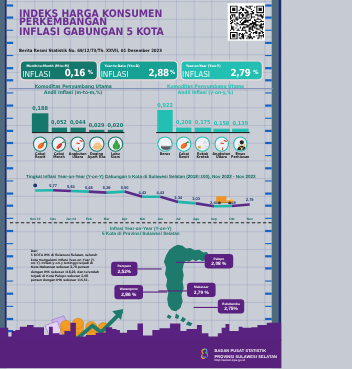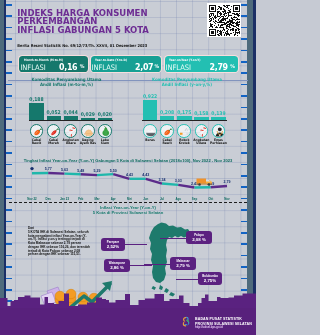--- a/index.html
+++ b/index.html
@@ -149,21 +149,21 @@
     </div>
     <div class="stat" style="left:19.4px;width:68.8px;background:#15786c;">
       <div class="per">Month-to-Month (M-to-M)</div>
       <div class="lab">INFLASI</div>
       <div class="val" style="right:10.9px;">0,16</div>
       <div class="unt" style="right:3.8px;">%</div>
     </div>
     <div class="stat" style="left:90.5px;width:70.8px;background:#17a094;">
       <div class="per">Year-to-Date (Y-to-D)</div>
       <div class="lab">INFLASI</div>
-      <div class="val" style="right:8px;">2,07</div>
+      <div class="val" style="right:8px;">2,88</div>
       <div class="unt" style="right:2px;">%</div>
     </div>
     <div class="stat" style="left:164.5px;width:73.9px;background:#23bfb2;">
       <div class="per">Year-on-Year (Y-on-Y)</div>
       <div class="lab">INFLASI</div>
       <div class="val" style="right:10.6px;">2,79</div>
       <div class="unt" style="right:3.4px;">%</div>
     </div>
     <div class="hline" style="left:8px;top:80px;width:240px;"></div>
     <div class="ctitle" style="left:16.5px;top:78.0px;width:100px;color:#19786d;">

